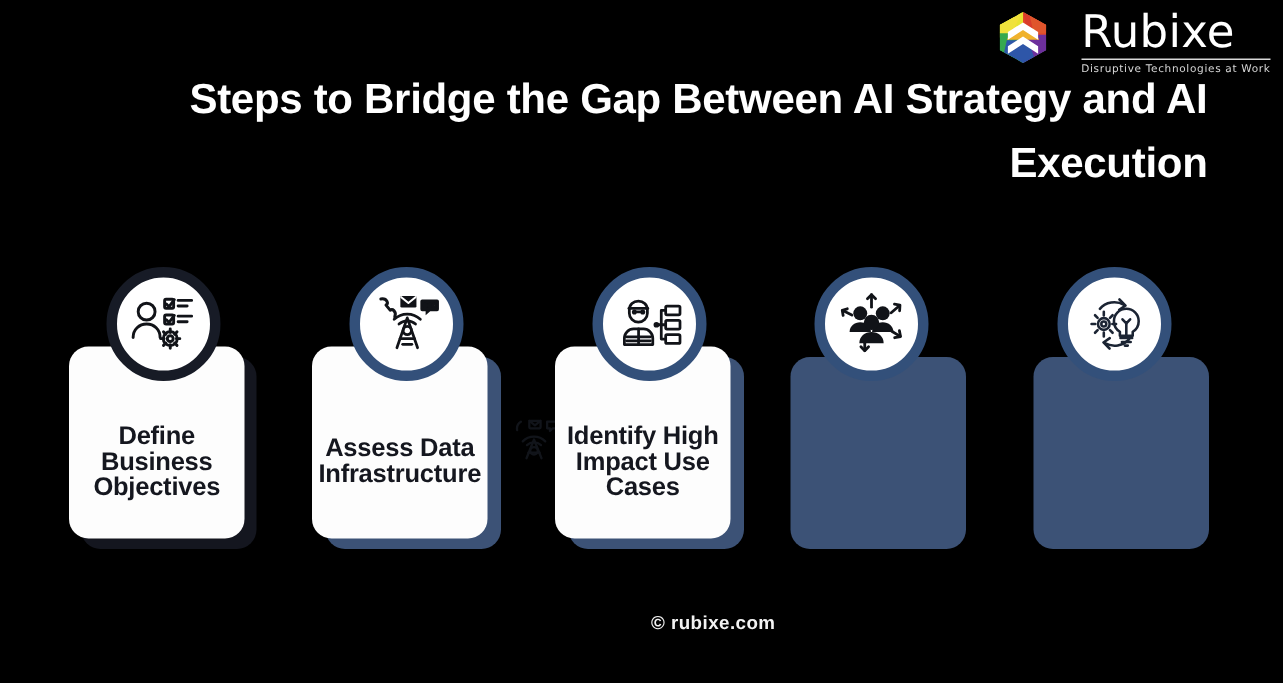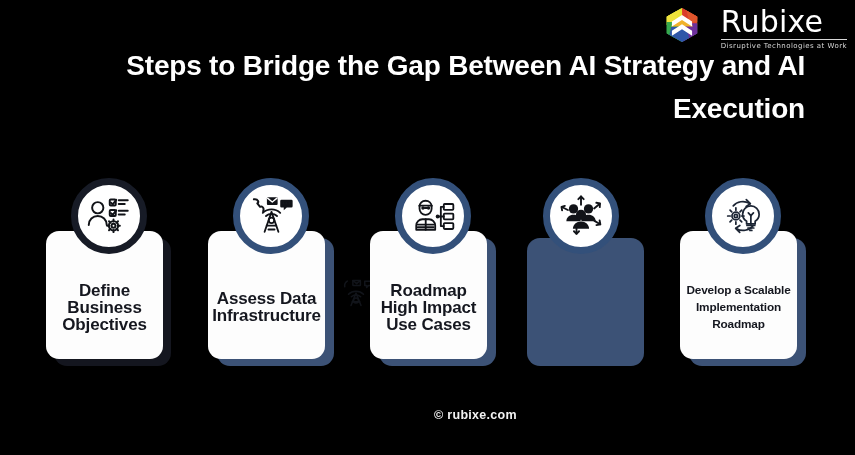--- a/index.html
+++ b/index.html
@@ -292,21 +292,21 @@
           <path d="M28 49h8"></path>
           <path d="M24.8 31.4a10.6 10.6 0 0 1 14.4 0"></path>
           <path d="M20.6 27.2a16.6 16.6 0 0 1 22.8 0"></path>
         </svg>
       </div>
     </div>
 
     <div class="card-slot" style="left:370px;">
       <div class="card-shadow"></div>
       <div class="card-body">
-        <div class="card-label">Roadmap High Impact Use Cases</div>
+        <div class="card-label">Identify High Impact Use Cases</div>
       </div>
       <div class="icon-bubble">
         <svg viewBox="0 0 64 64" width="47" height="47" fill="none" stroke="#111318" stroke-width="2.5" stroke-linecap="round" stroke-linejoin="round" aria-hidden="true">
 
           <path d="M13 18.5c0-4.7 3.6-8 8.2-8s8.2 3.3 8.2 8v3c0 4.6-3.7 8.2-8.2 8.2S13 26.1 13 21.5z"></path>
           <path d="M12.6 17.2h17.2"></path>
           <circle cx="17.6" cy="20.4" r="2.3" fill="#111318" stroke="none"></circle>
           <circle cx="25.2" cy="20.4" r="2.3" fill="#111318" stroke="none"></circle>
           <path d="M19.9 20.4h3"></path>
 
@@ -355,23 +355,20 @@
 
             <path d="M50 38.5 57.5 43"></path>
             <path d="M52.6 44.2 57.8 43.2 56.8 38"></path>
           </g>
         </svg>
       </div>
     </div>
 
     <div class="card-slot wide" style="left:680px;">
       <div class="card-shadow"></div>
-      <div class="card-body">
-        <div class="card-label">Develop a Scalable Implementation Roadmap</div>
-      </div>
       <div class="icon-bubble">
         <svg viewBox="0 0 64 64" width="48" height="48" fill="none" stroke="#1b2433" stroke-width="2.3" stroke-linecap="round" stroke-linejoin="round" aria-hidden="true">
 
           <path d="M19 18.5c5-6 14.5-7.6 21.5-3.4"></path>
           <path d="M36.4 10.2 41.8 15.6 36.2 19.4"></path>
           <path d="M45 45.5c-5 6-14.6 7.6-21.6 3.4"></path>
           <path d="M27.6 53.8 22.2 48.4 27.8 44.6"></path>
 
           <circle cx="22.5" cy="32" r="5.2"></circle>
           <circle cx="22.5" cy="32" r="2.2"></circle>

